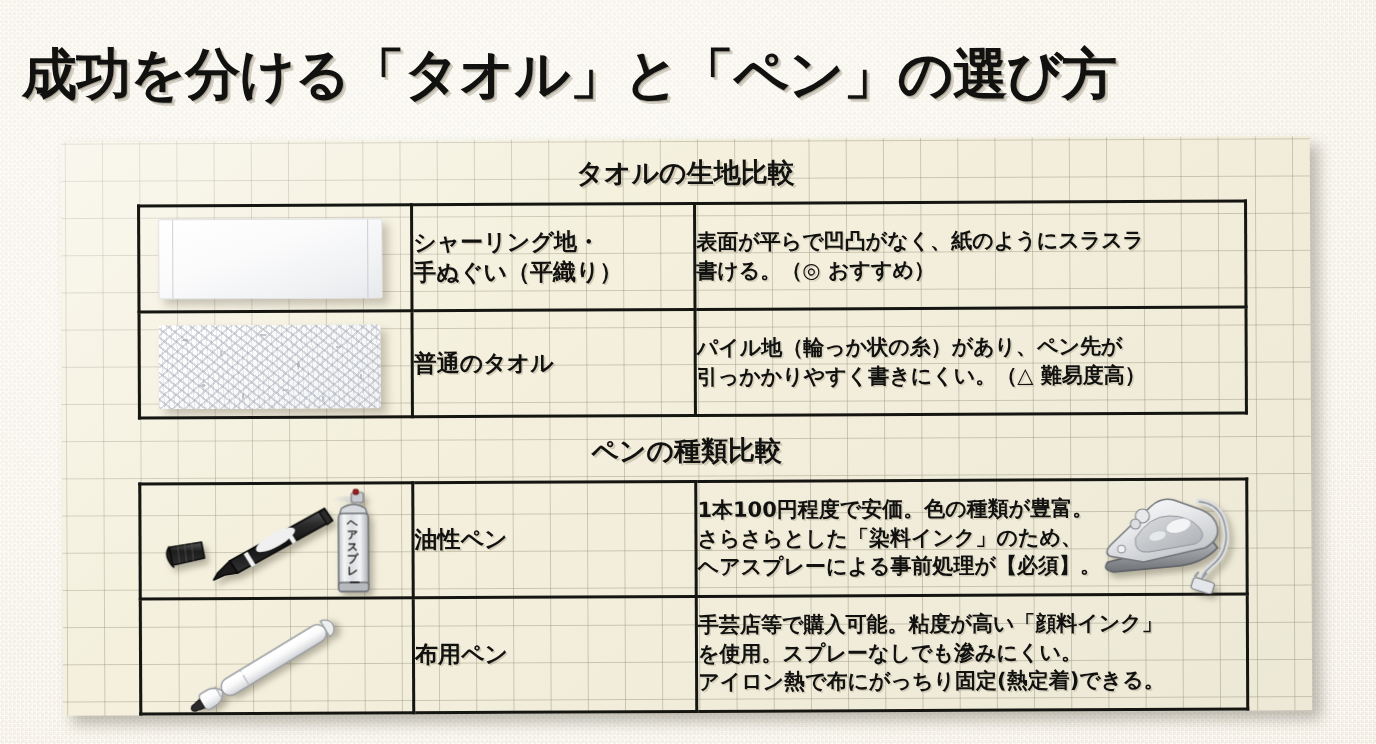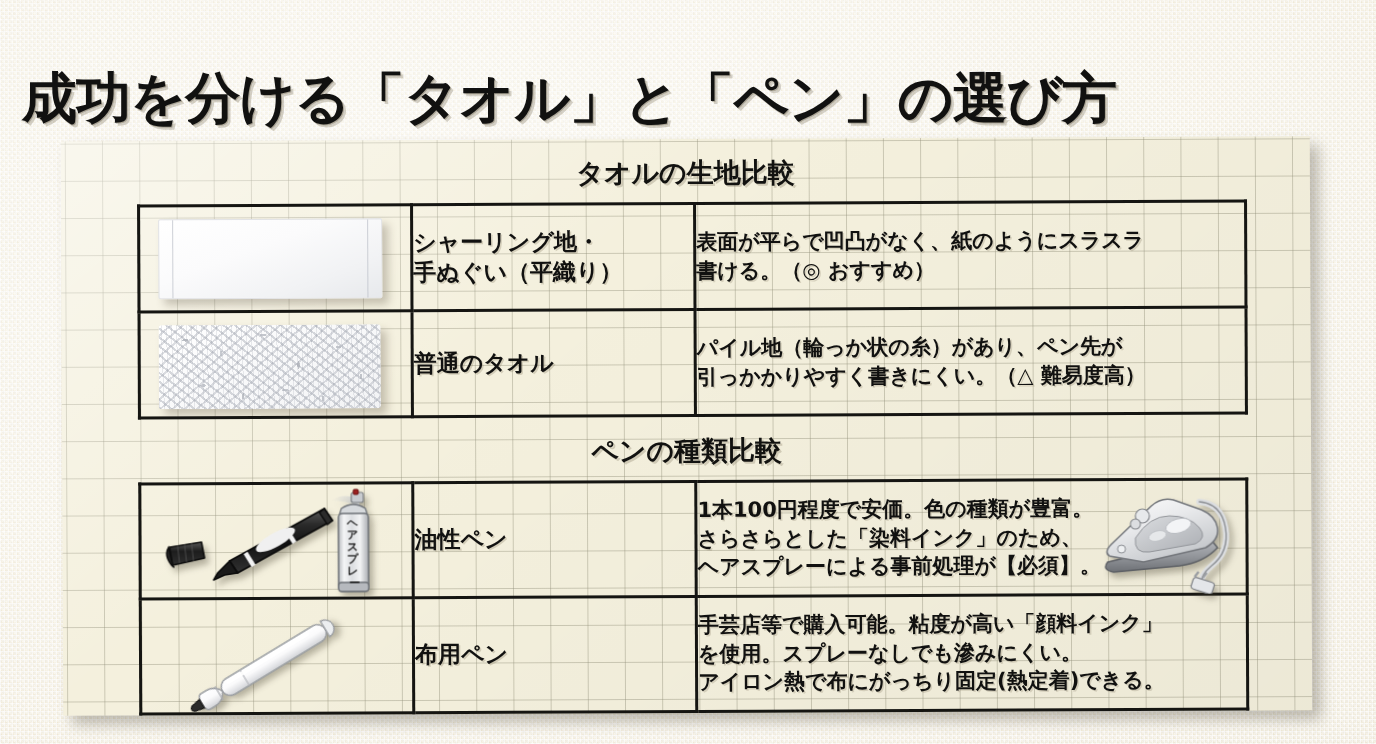--- a/index.html
+++ b/index.html
@@ -33,21 +33,20 @@
   #title{
     position:absolute;left:0;top:38px;width:1138px;
     text-align:center;
     font-size:55px;
     font-weight:bold;
     letter-spacing:-1px;
     color:#111110;
     text-shadow:3px 3px 0 rgba(120,108,86,.30), 1px 1px 0 rgba(90,80,60,.35);
     white-space:nowrap;
     z-index:5;
-    margin-top:24px;
   }
 
   
   #paper{
     position:absolute;
     left:62px;top:139px;
     width:1249px;height:574px;
     background-color:#f4f0dd;
     background-image:
       linear-gradient(to right, rgba(150,148,126,.45) 1px, transparent 1px),

